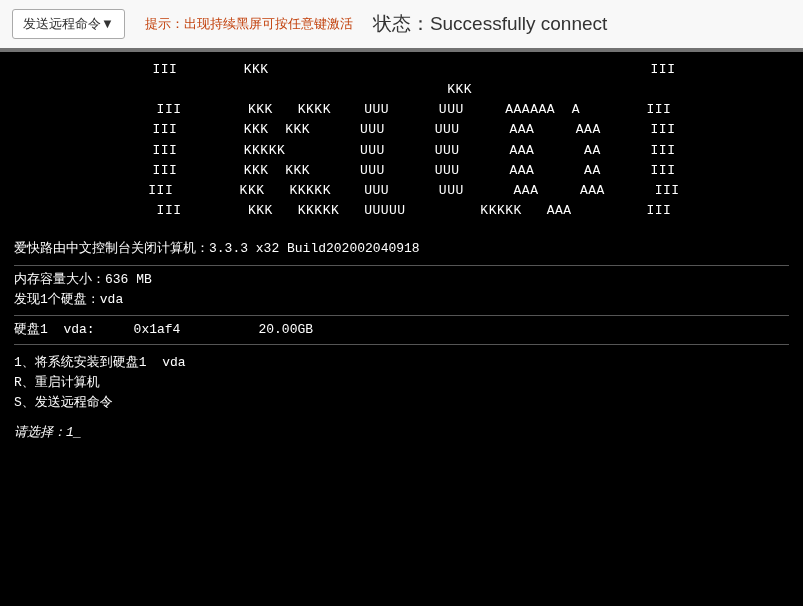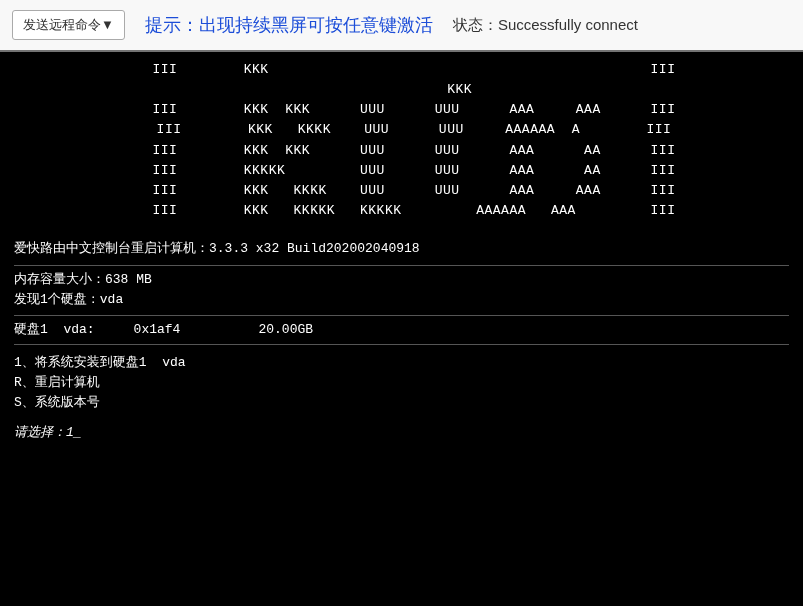--- a/index.html
+++ b/index.html
@@ -9,46 +9,46 @@
       width: 803px;
       height: 606px;
       overflow: hidden;
     }
 
     
     .toolbar {
       display: flex;
       align-items: center;
       background: #f8f8f8;
-      border-bottom: 2px solid #737373;
+      border-bottom: 4px solid #737373;
       padding: 8px 12px;
       gap: 20px;
       height: 52px;
     }
 
     .send-btn {
       display: flex;
       align-items: center;
       background: white;
       border: 1px solid #aaa;
       border-radius: 3px;
       padding: 5px 10px;
       font-size: 13px;
       cursor: pointer;
       gap: 6px;
       color: #333;
     }
 
     .toolbar-hint {
-      font-size: 18px;
-      color: #1d4ed8;
+      font-size: 13px;
+      color: #c2410c;
     }
 
     .toolbar-status {
-      font-size: 15px;
+      font-size: 19px;
       color: #333;
     }
 
     
     .terminal {
       background: #000;
       color: #fff;
       font-family: 'Courier New', monospace;
       font-size: 13px;
       padding: 8px 14px;
@@ -98,43 +98,43 @@
   </button>
   <span class="toolbar-hint">提示：出现持续黑屏可按任意键激活</span>
   <span class="toolbar-status">状态：Successfully connect</span>
 </div>
 
 <div class="terminal">
 
   <div class="ascii-art">
     <div class="ascii-line">   III        KKK                                              III</div>
     <div class="ascii-line">              KKK</div>
+    <div class="ascii-line">   III        KKK   KKKK    UUU      UUU     AAAAAA  A        III</div>
     <div class="ascii-line">   III        KKK  KKK      UUU      UUU      AAA     AAA      III</div>
-    <div class="ascii-line">   III        KKK   KKKK    UUU      UUU     AAAAAA  A        III</div>
+    <div class="ascii-line">   III        KKKKK         UUU      UUU      AAA      AA      III</div>
     <div class="ascii-line">   III        KKK  KKK      UUU      UUU      AAA      AA      III</div>
-    <div class="ascii-line">   III        KKKKK         UUU      UUU      AAA      AA      III</div>
-    <div class="ascii-line">   III        KKK   KKKK    UUU      UUU      AAA     AAA      III</div>
-    <div class="ascii-line">   III        KKK   KKKKK   KKKKK         AAAAAA   AAA         III</div>
+    <div class="ascii-line">   III        KKK   KKKKK    UUU      UUU      AAA     AAA      III</div>
+    <div class="ascii-line">   III        KKK   KKKKK   UUUUU         KKKKK   AAA         III</div>
   </div>
 
   <div class="info-row">
     <span>爱快路由中文控制台</span>
-    <span>重启计算机：3.3.3 x32 Build202002040918</span>
+    <span>关闭计算机：3.3.3 x32 Build202002040918</span>
   </div>
 
   <hr class="divider-line">
 
-  <div class="terminal-text">内存容量大小：638 MB</div>
+  <div class="terminal-text">内存容量大小：636 MB</div>
   <div class="terminal-text">发现1个硬盘：vda</div>
 
   <hr class="divider-line">
 
   <div class="terminal-text">硬盘1  vda:     0x1af4          20.00GB</div>
 
   <hr class="divider-line">
 
   <div class="terminal-text" style="margin-top:8px;">1、将系统安装到硬盘1  vda</div>
   <div class="terminal-text">R、重启计算机</div>
-  <div class="terminal-text">S、系统版本号</div>
+  <div class="terminal-text">S、发送远程命令</div>
 
   <div class="terminal-text" style="margin-top:10px;font-style:italic;">请选择：1_</div>
 
 </div>
 
 </body></html>

